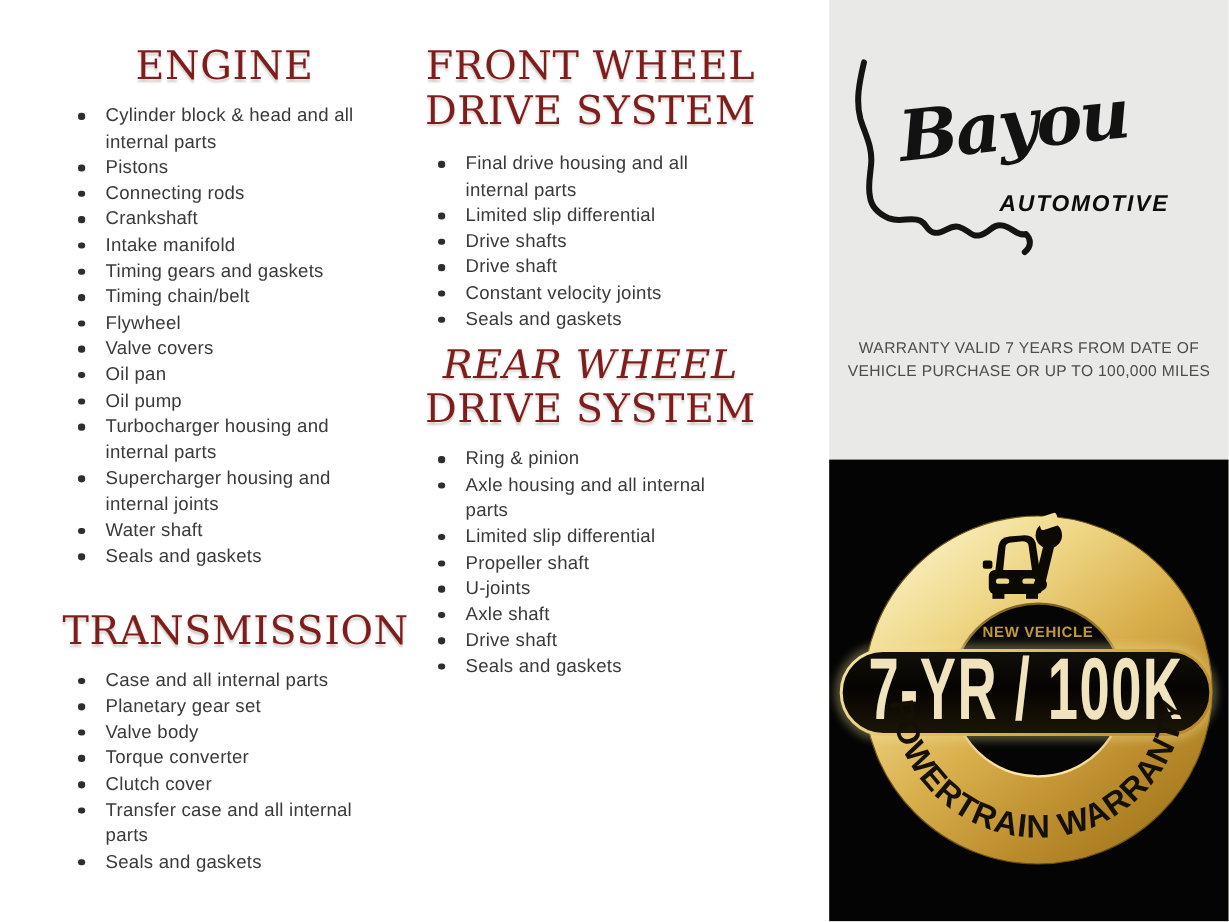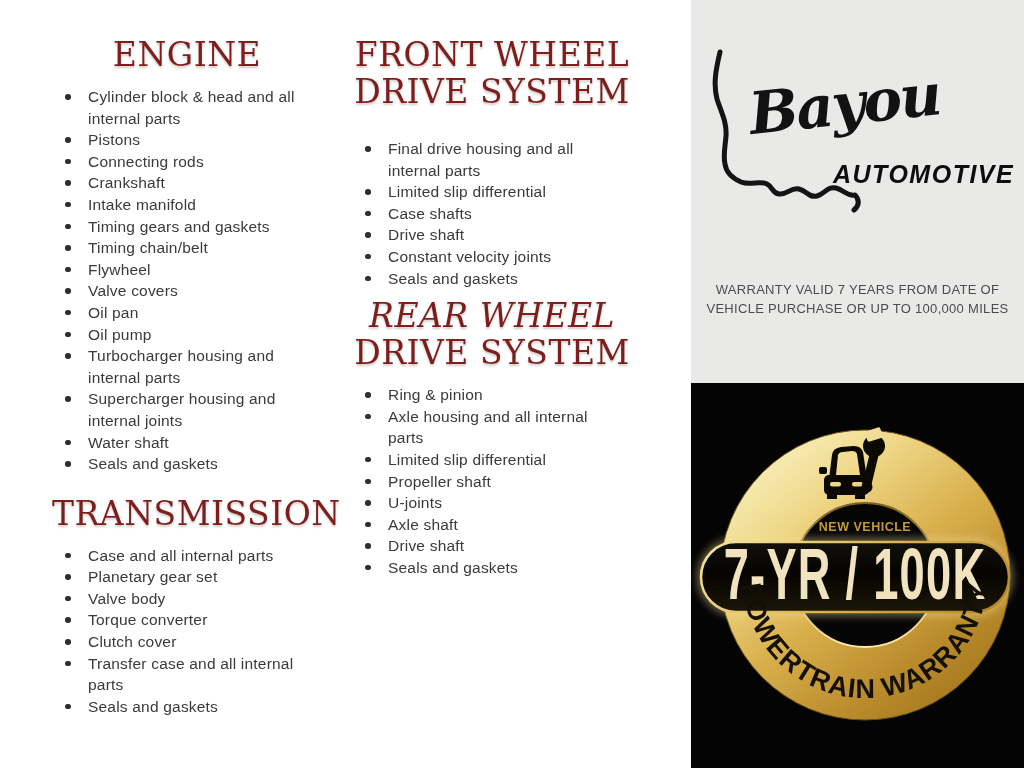--- a/index.html
+++ b/index.html
@@ -16,33 +16,33 @@
   .col2 { left:352px; width:280px; }
 
   .section-title {
     font-family:"DejaVu Serif", serif;
     font-size:33px; line-height:37px;
     color:#7f1d1d; text-align:center;
     letter-spacing:0.5px; white-space:nowrap;
     text-shadow:0 2px 2px rgba(40,30,0,0.22);
   }
   .parts-list { list-style:none; margin-top:13px; }
-  .parts-list.gap-big { margin-top:28px; }
+  .parts-list.gap-big { margin-top:16px; }
   .part-item, .parts-list li {
     position:relative; padding-left:36px;
     font-size:15.5px; line-height:21.6px;
     color:#3a3a3c; letter-spacing:0.2px;
   }
   .parts-list li::before {
     content:""; position:absolute; left:13px; top:8px;
     width:5.5px; height:5.5px; border-radius:50%; background:#2e2e30;
   }
   .list-fwd { width:251px; }
   .list-rwd { width:241px; }
-  .mt-section { margin-top:20px; }
+  .mt-section { margin-top:32px; }
   .mt-section2 { margin-top:8px;font-style:italic; }
 
   
   .right-panel {
     position:absolute; left:691px; top:0; width:333px; height:768px;
     background:#e9e9e8;
   }
   .dark-block {
     position:absolute; left:0; top:383px; width:333px; height:385px;
     background:#040404;
@@ -54,21 +54,21 @@
   .brand-script {
     position:absolute; left:62px; top:40px;
     font-family:"DejaVu Serif", serif;
     font-style:italic; font-weight:bold;
     font-size:58px; color:#121212; letter-spacing:-2px;
     transform:rotate(-6deg); transform-origin:left bottom;
   }
   .brand-word {
     position:absolute; left:142px; top:120px;
     font-style:italic; font-weight:bold;
-    font-size:25px; letter-spacing:1.5px; color:#0d0d0d;
+    font-size:19px; letter-spacing:1.5px; color:#0d0d0d;
   }
 
   .warranty-note {
     position:absolute; left:0; top:280px; width:333px;
     text-align:center; font-size:13px; line-height:19px;
     color:#4c4c4e; letter-spacing:0.3px;
   }
 
   .badge-svg { position:absolute; left:0; top:383px; }
 </style>
@@ -108,21 +108,21 @@
         <li>Seals and gaskets</li>
       </ul>
   </div>
 
   <div class="col col2">
     <div class="section-title">FRONT WHEEL</div>
     <div class="section-title">DRIVE SYSTEM</div>
     <ul class="parts-list gap-big list-fwd">
         <li>Final drive housing and all internal parts</li>
         <li>Limited slip differential</li>
-        <li>Case shafts</li>
+        <li>Drive shafts</li>
         <li>Drive shaft</li>
         <li>Constant velocity joints</li>
         <li>Seals and gaskets</li>
       </ul>
 
     <div class="section-title mt-section2">REAR WHEEL</div>
     <div class="section-title">DRIVE SYSTEM</div>
     <ul class="parts-list list-rwd">
         <li>Ring &amp; pinion</li>
         <li>Axle housing and all internal parts</li>

